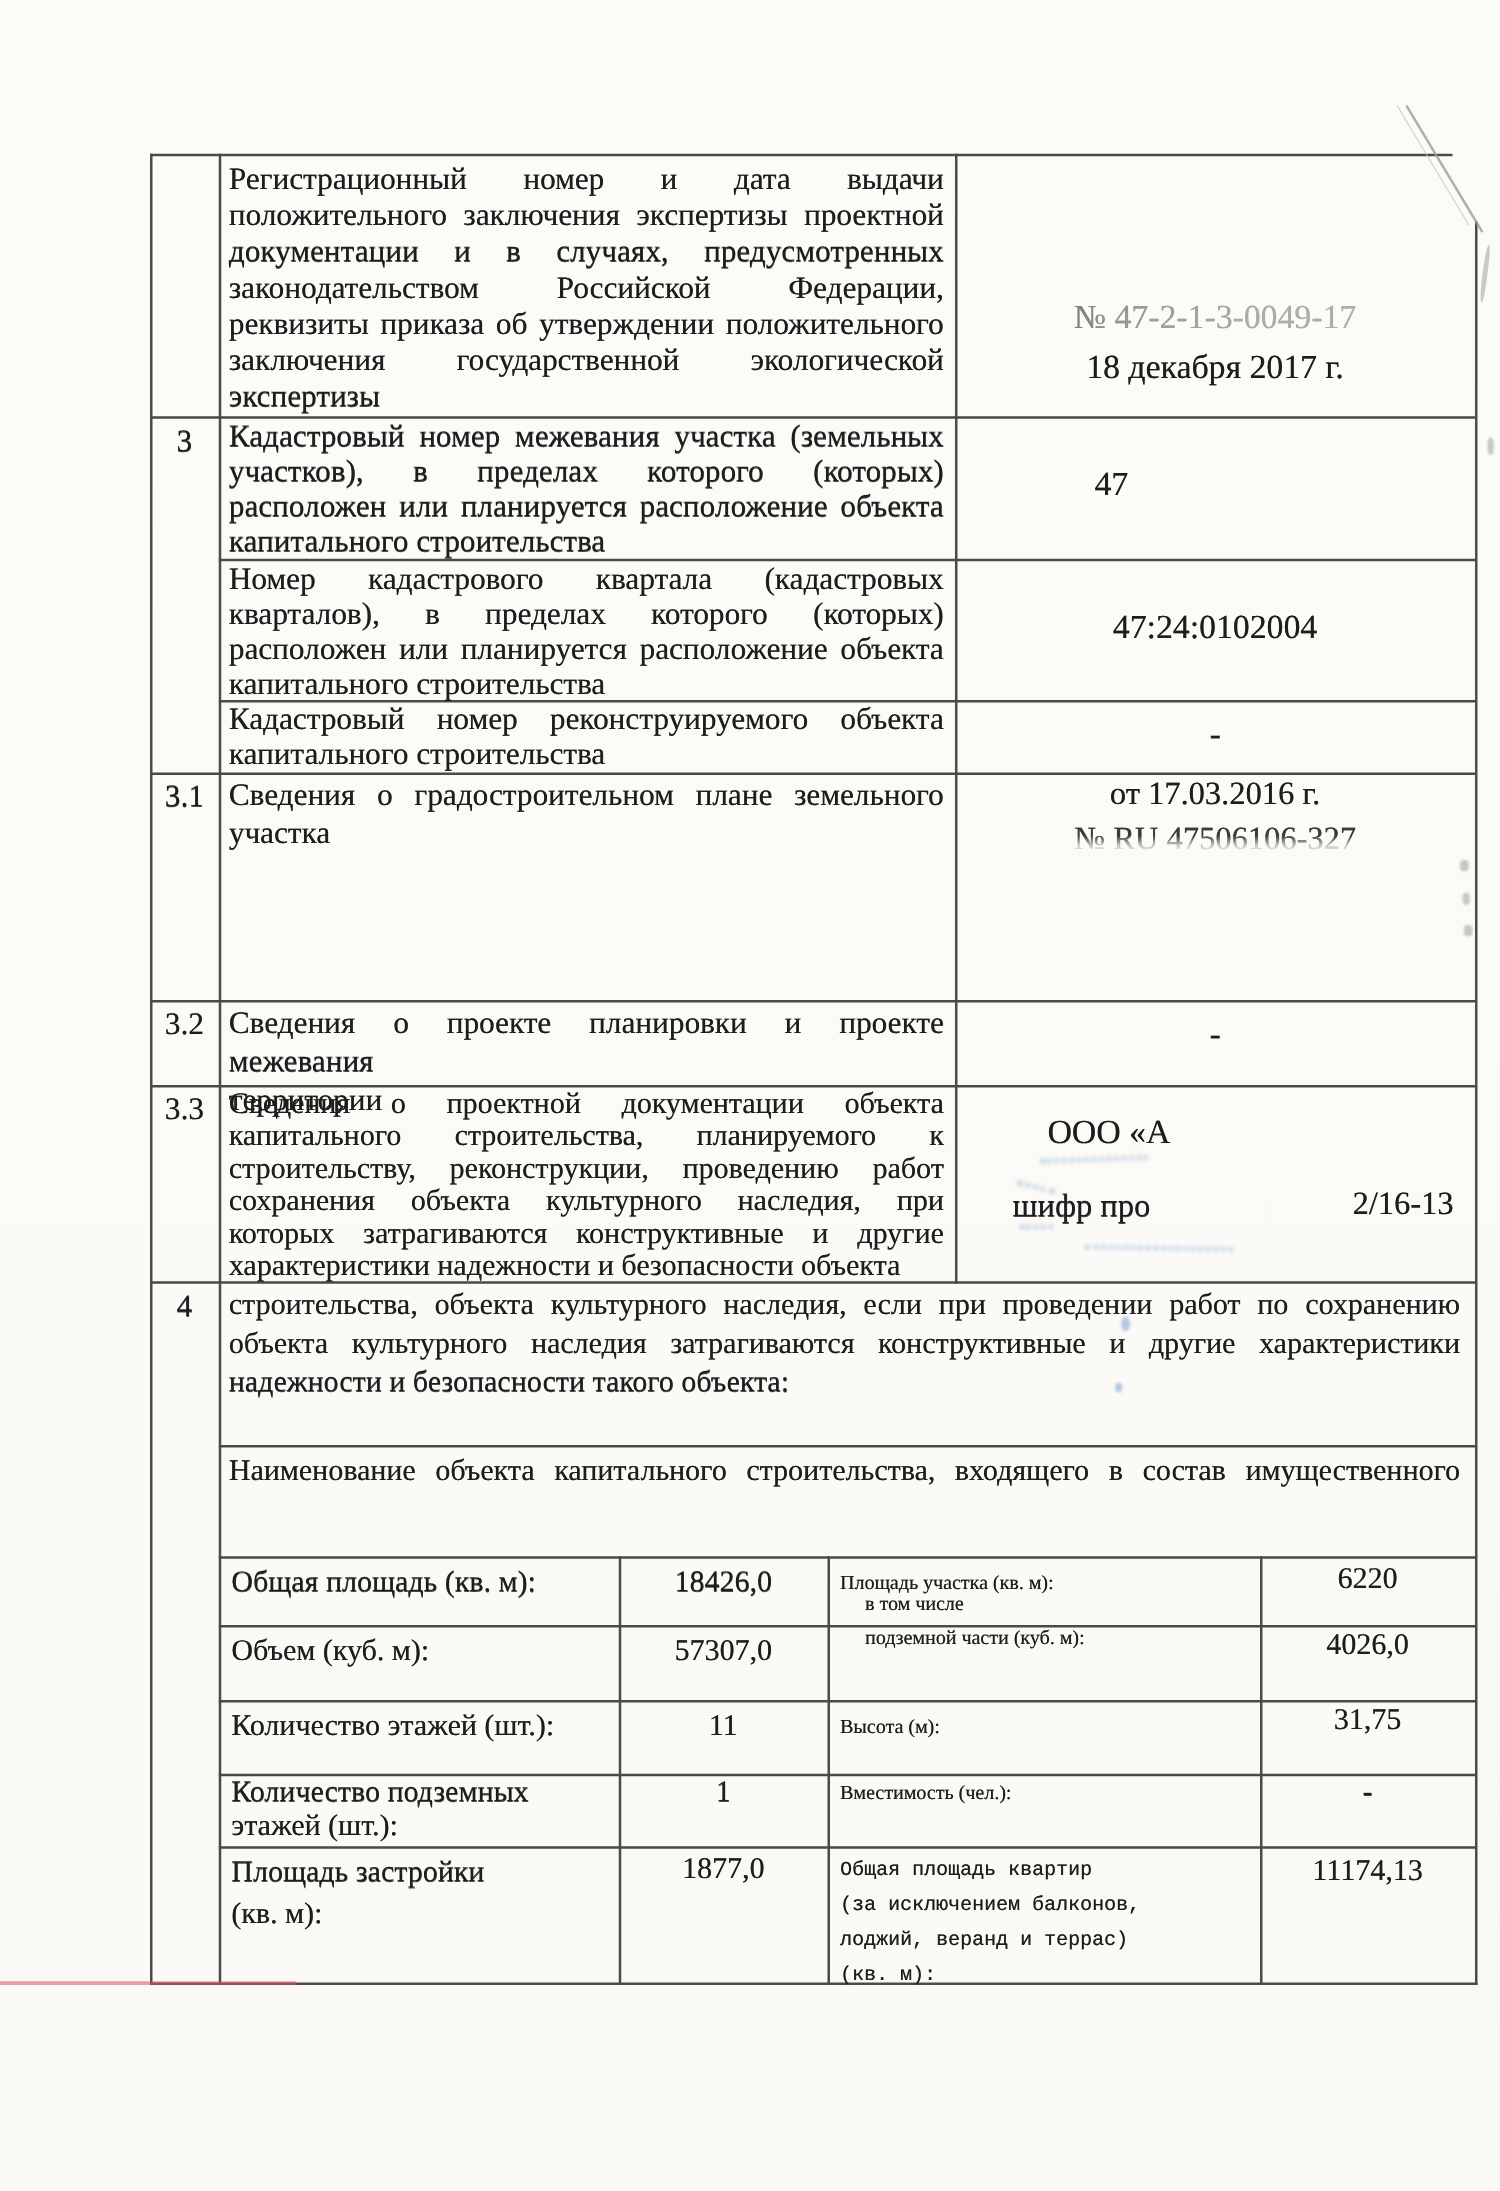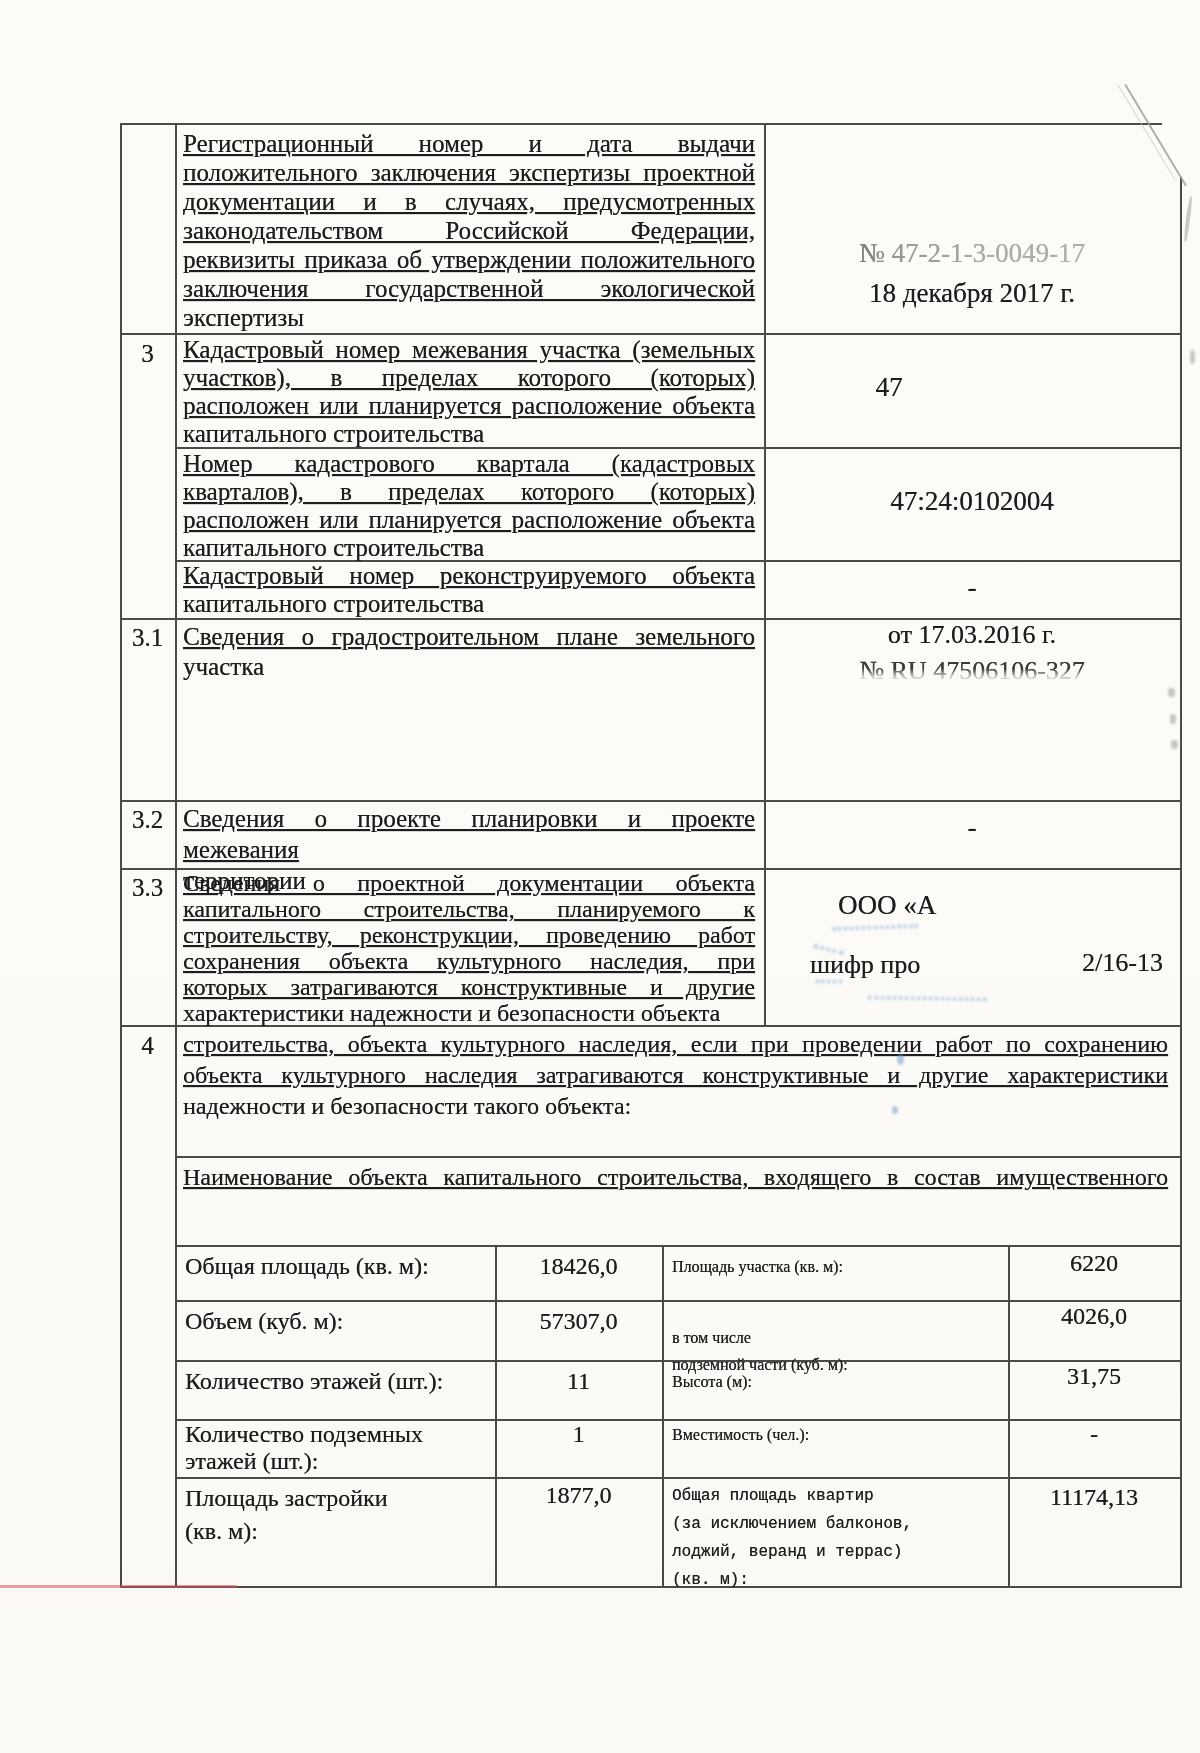--- a/index.html
+++ b/index.html
@@ -10,21 +10,21 @@
     color:#1d1d1d;overflow:hidden;
     text-shadow:0.2px 0.2px 0.45px rgba(30,30,30,.8);
   }
   
   .gl{position:absolute;background:#4a4a48;}
   .gl.h{height:2px;}
   .gl.v{width:2px;}
   
   .cell{position:absolute;box-sizing:border-box;}
   .lbl{left:183px;width:572px;font-size:25px;}
-  .jline{text-align:justify;text-align-last:justify;text-decoration:underline;}
+  .jline{text-align:justify;text-align-last:justify;}
   .num{left:120px;width:55px;text-align:center;font-size:25px;}
   .vtext{left:764px;width:416px;text-align:center;}
   .r1l{top:129px;line-height:29px;}
   .r3al{top:336px;line-height:28px;}
   .r3bl{top:450px;line-height:28px;}
   .r3cl{top:562px;line-height:28px;}
   .r31l{top:622px;line-height:30px;}
   .r32l{top:803px;line-height:31px;}
   .r33l{top:870px;line-height:26px;font-size:24px;}
   .r4h{left:183px;width:985px;top:1029px;line-height:31px;font-size:24px;}
@@ -178,21 +178,21 @@
     </div>
 
   <div>
     <div class="cell cl1" style="top:1253px;">Общая площадь (кв. м):</div>
     <div class="cell cv1" style="top:1253px;">18426,0</div>
     <div class="cell cl2" style="top:1253px;">Площадь участка (кв. м):</div>
     <div class="cell cv2" style="top:1250px;">6220</div>
 
     <div class="cell cl1" style="top:1308px;">Объем (куб. м):</div>
     <div class="cell cv1" style="top:1308px;">57307,0</div>
-    <div class="cell cl2" style="top:1324px;">в том числе
+    <div class="cell cl2" style="top:1270px;margin-left:20px;">в том числе
 подземной части (куб. м):</div>
     <div class="cell cv2" style="top:1303px;">4026,0</div>
 
     <div class="cell cl1" style="top:1368px;">Количество этажей (шт.):</div>
     <div class="cell cv1" style="top:1368px;">11</div>
     <div class="cell cl2" style="top:1368px;">Высота (м):</div>
     <div class="cell cv2" style="top:1363px;">31,75</div>
 
     <div class="cell cl1" style="top:1421px;">Количество подземных
 этажей (шт.):</div>

